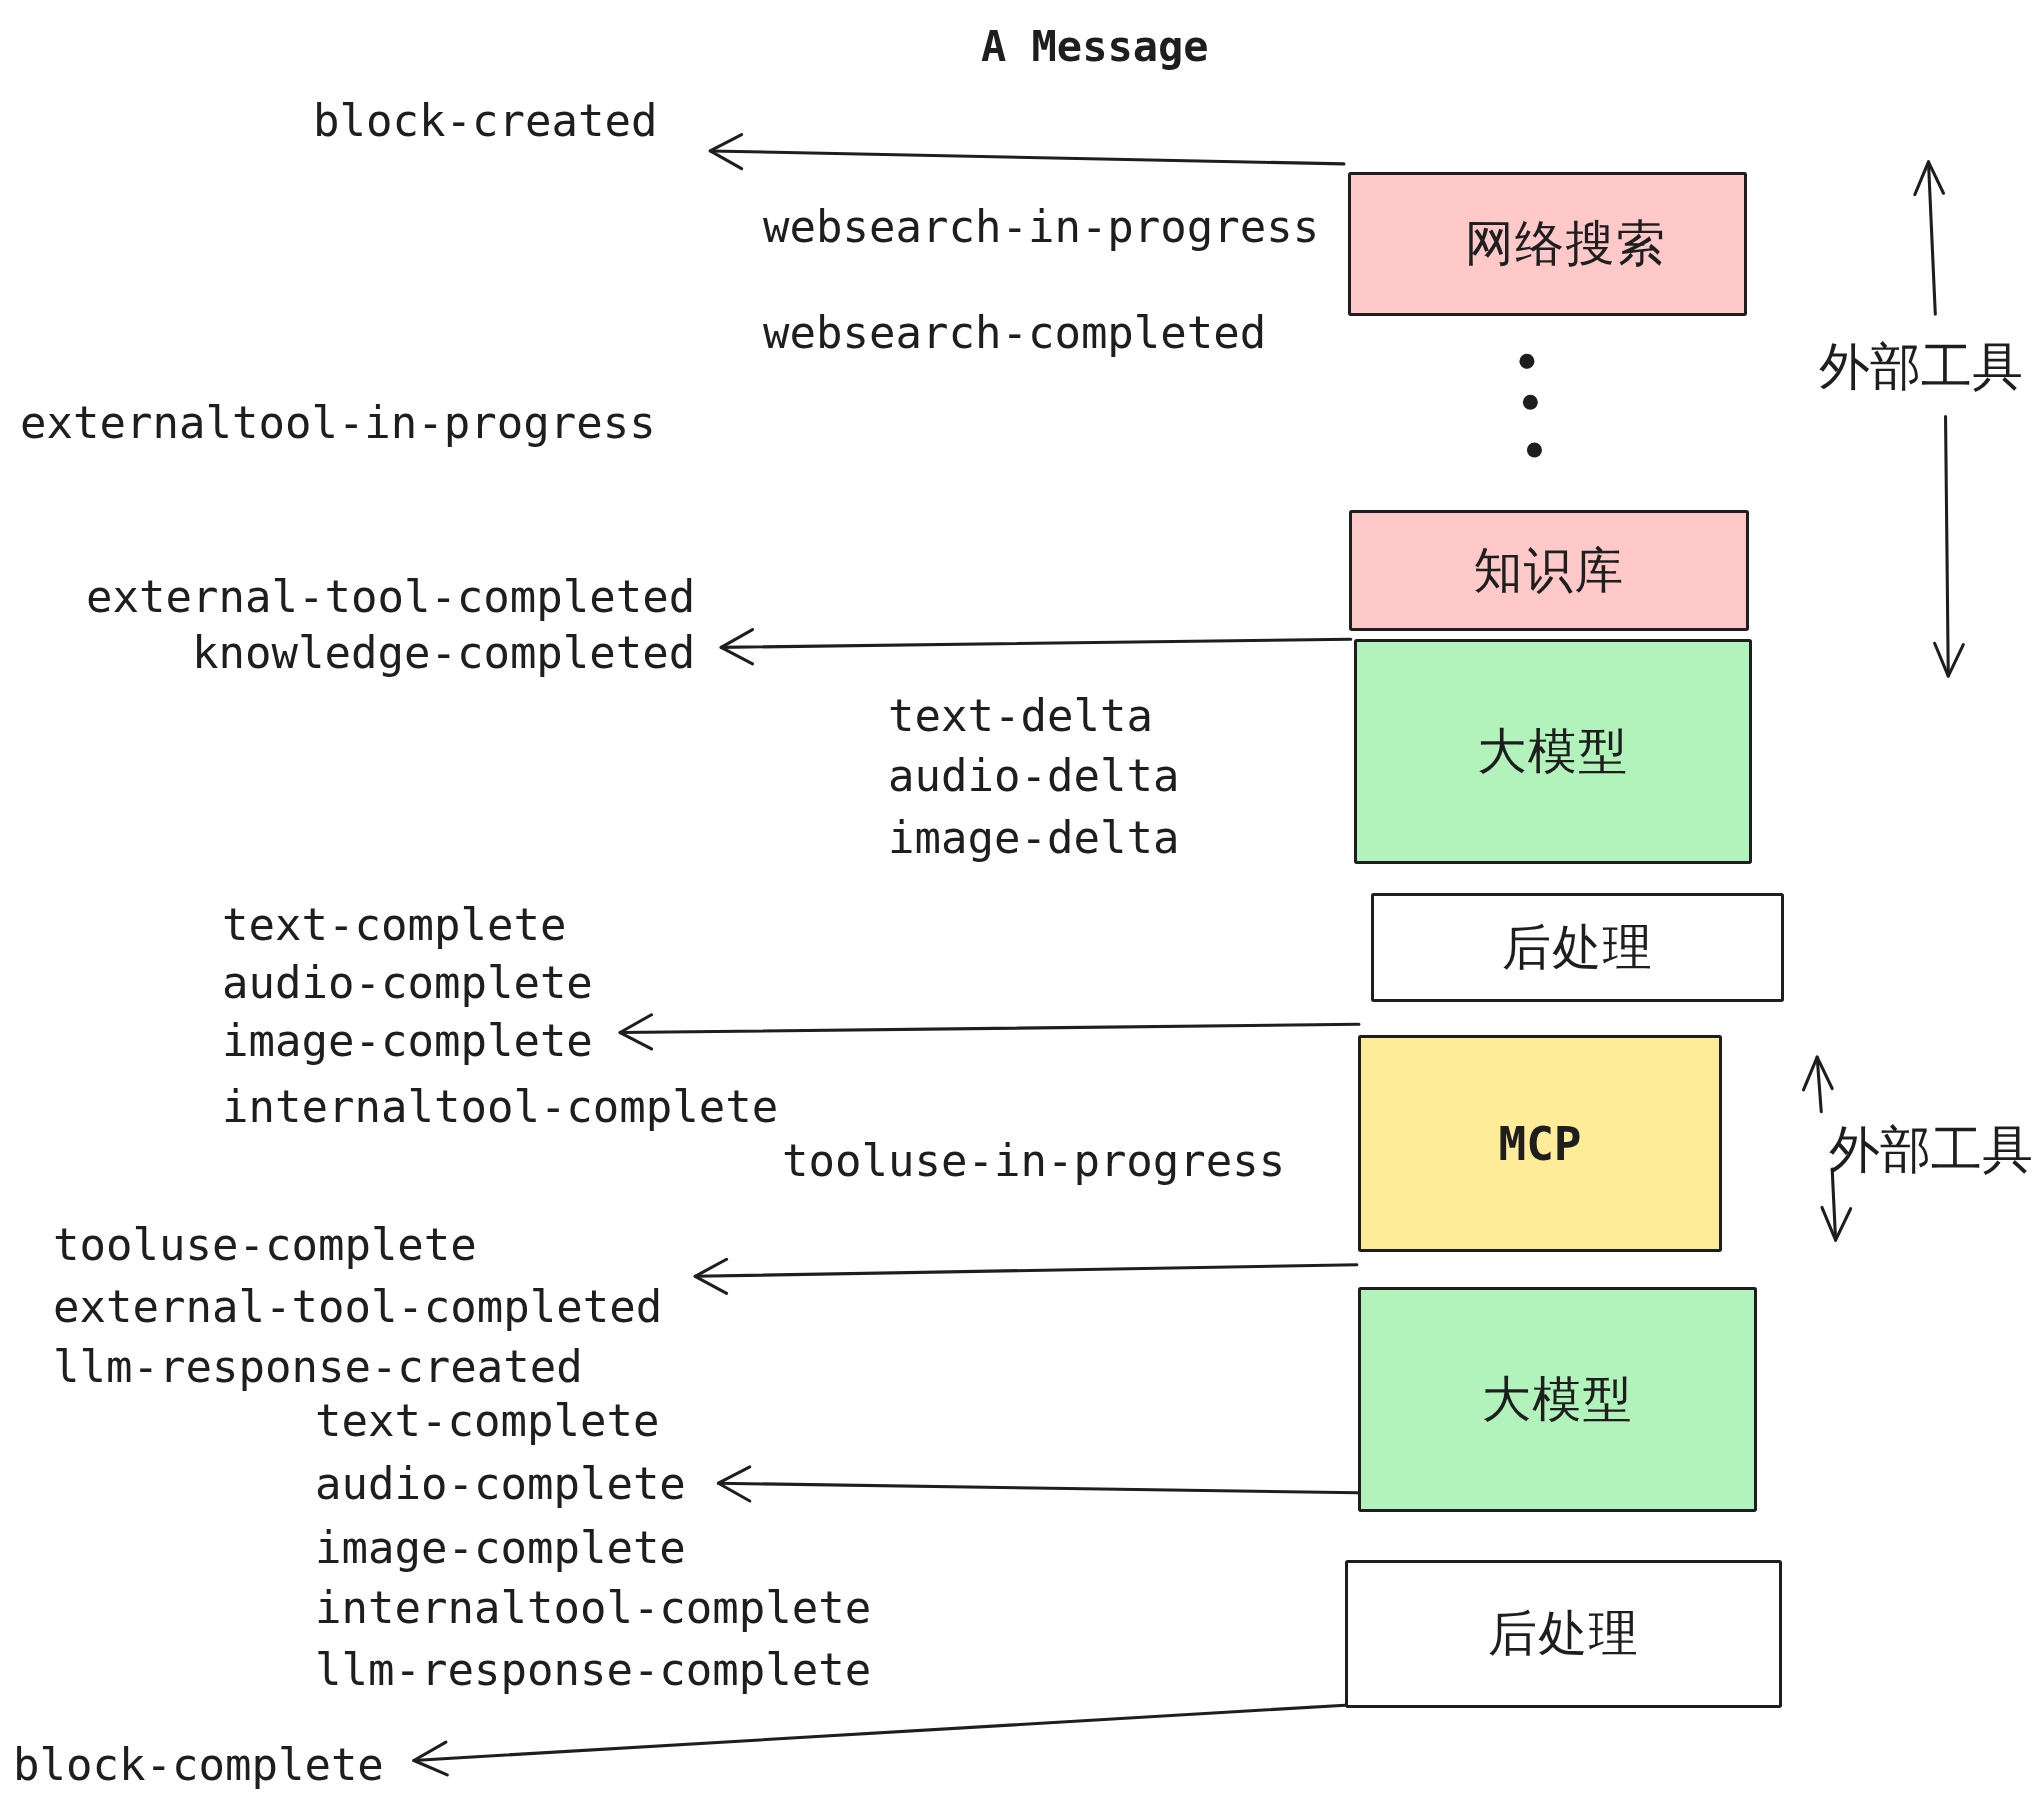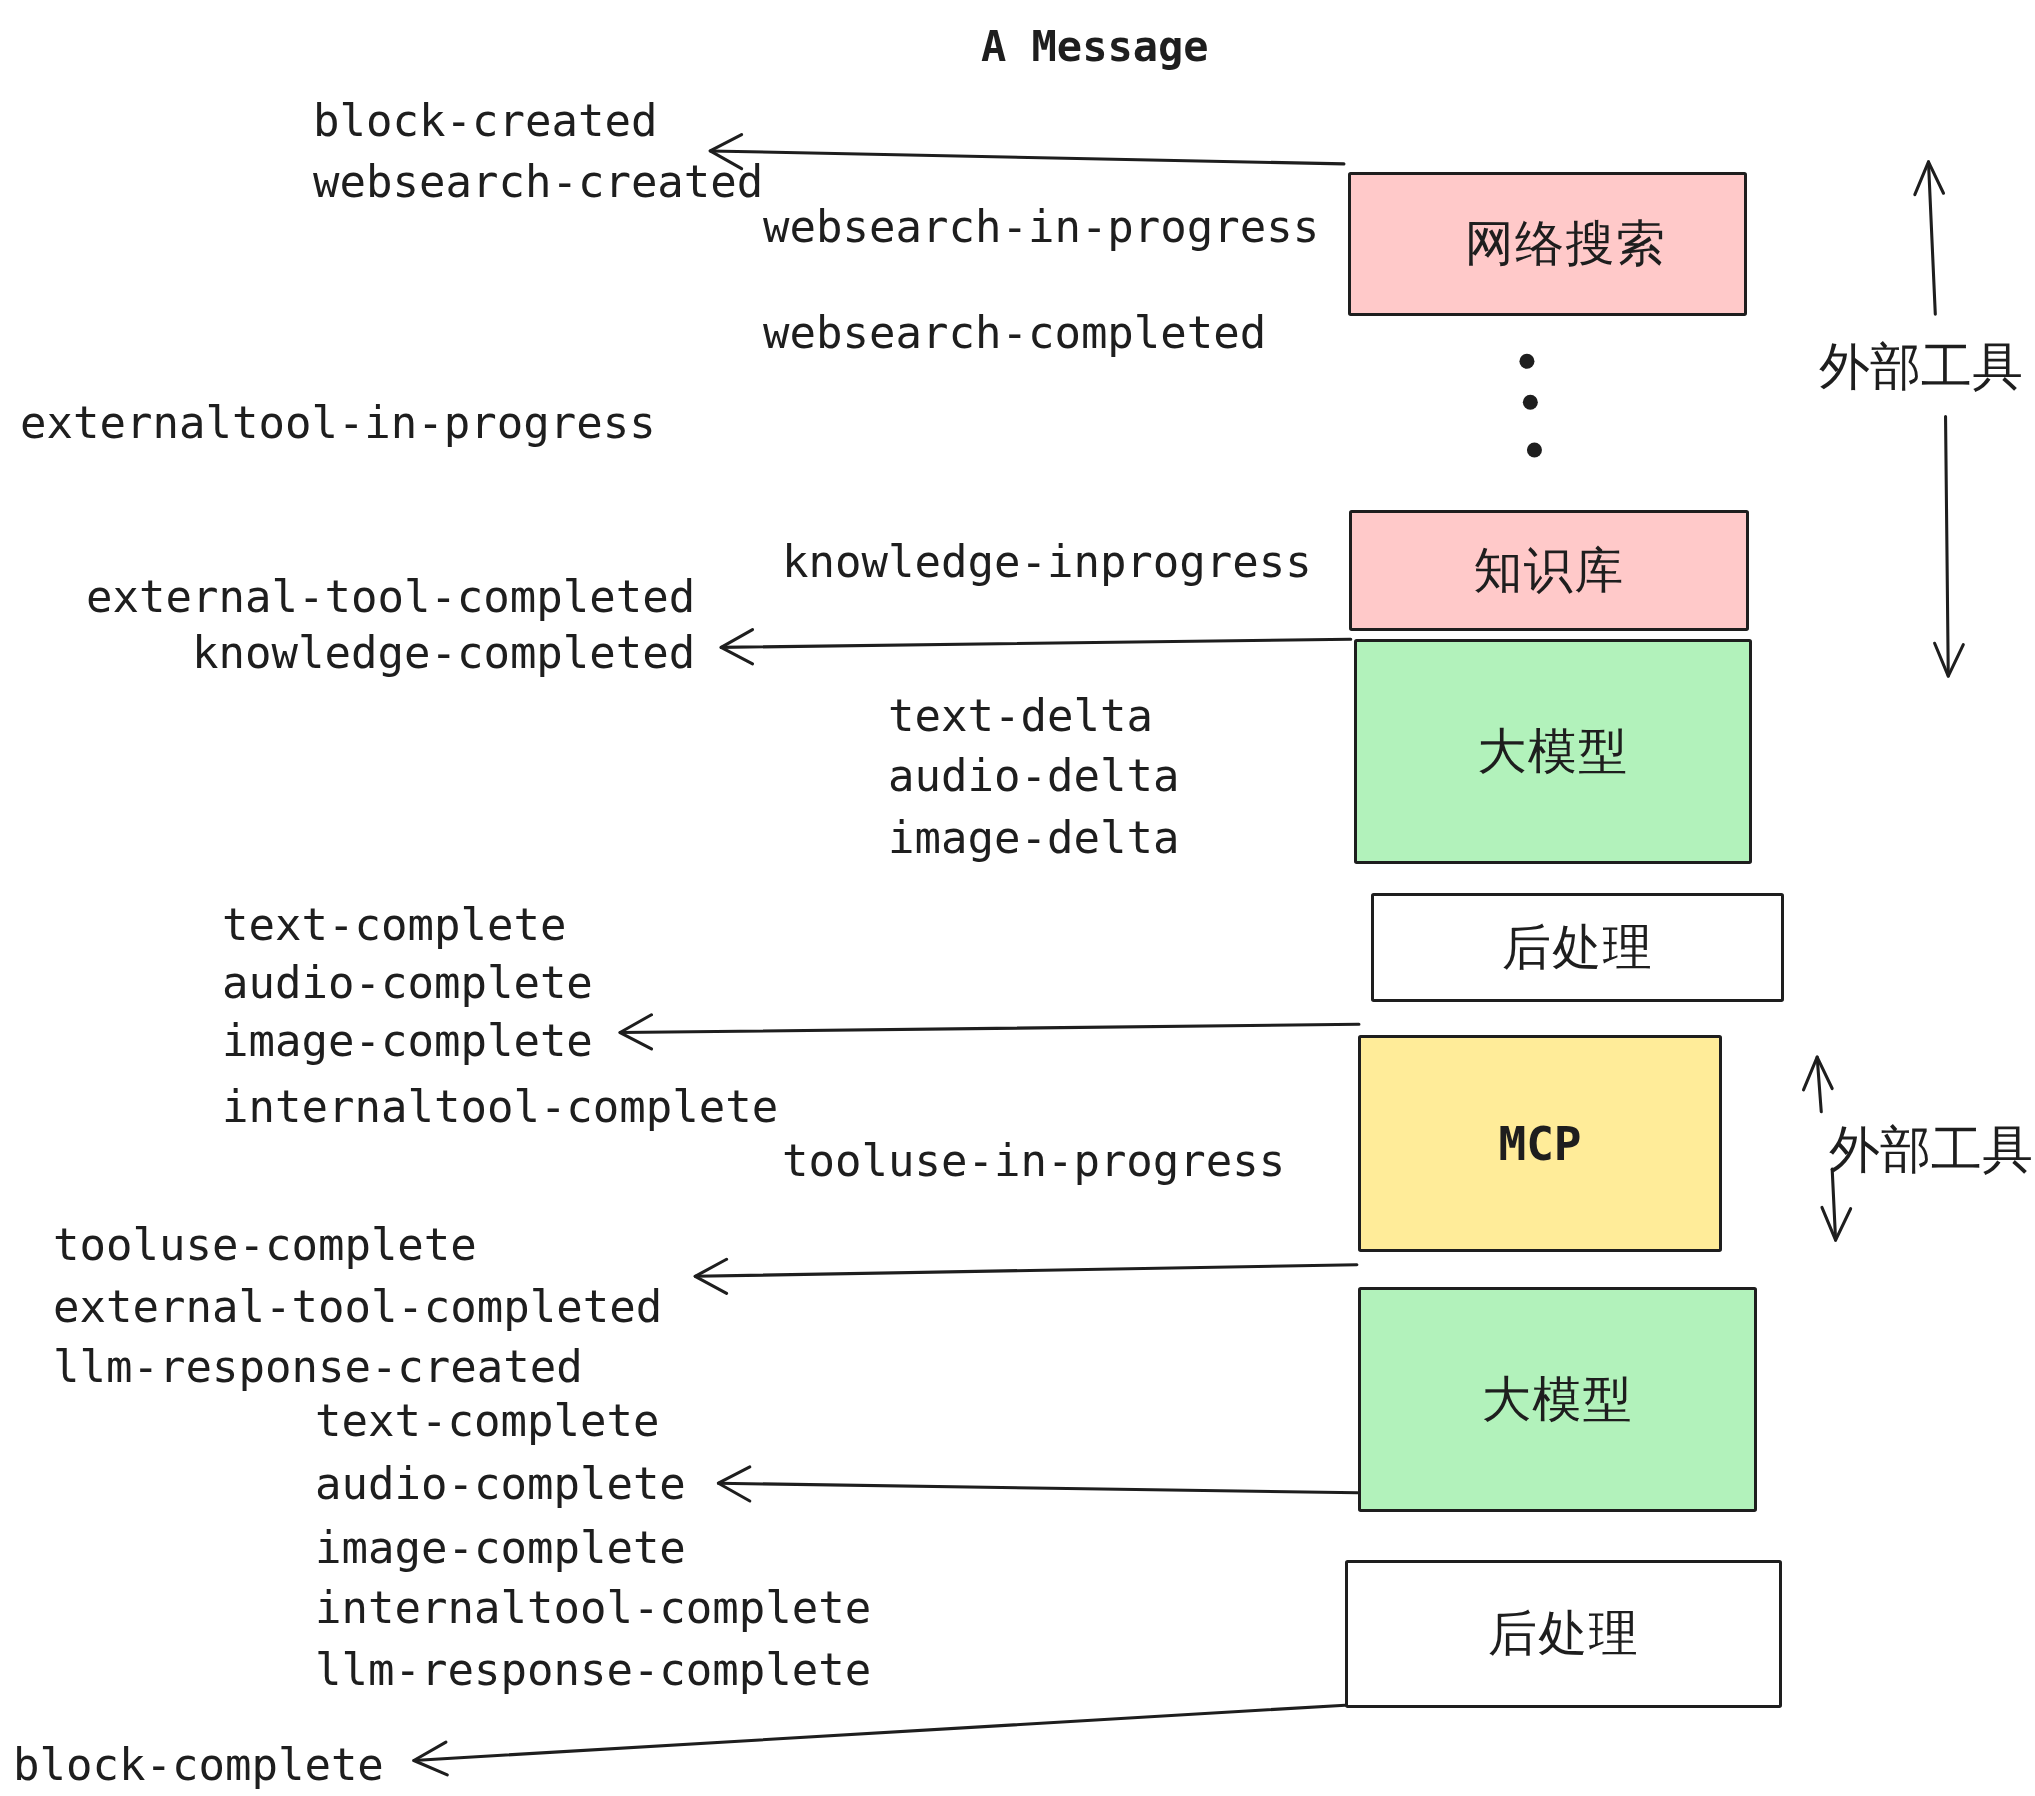--- a/index.html
+++ b/index.html
@@ -149,25 +149,23 @@
     <span class="lbl">大模型</span>
   </div>
   <div class="box fill-white" style="left:1345px; top:1560px; width:437px; height:148px;">
     <span class="lbl">后处理</span>
   </div>
 
   <div class="side-label" style="left:1819px; top:333px;">外部工具</div>
   <div class="side-label" style="left:1829px; top:1116px;">外部工具</div>
 
   <div class="ev" style="left:313px;  top:96px;">block-created</div>
-  <div class="ev" style="left:313px;  top:157px;">websearch-created</div>
   <div class="ev" style="left:763px; top:202px;">websearch-in-progress</div>
   <div class="ev" style="left:763px; top:308px;">websearch-completed</div>
   <div class="ev" style="left:20px;   top:398px;">externaltool-in-progress</div>
-  <div class="ev" style="left:782px; top:537px;">knowledge-inprogress</div>
   <div class="ev" style="left:86px;  top:572px;">external-tool-completed</div>
   <div class="ev" style="left:192px;  top:628px;">knowledge-completed</div>
   <div class="ev" style="left:888px; top:691px;">text-delta</div>
   <div class="ev" style="left:888px; top:751px;">audio-delta</div>
   <div class="ev" style="left:888px; top:813px;">image-delta</div>
   <div class="ev" style="left:222px;  top:900px;">text-complete</div>
   <div class="ev" style="left:222px;  top:958px;">audio-complete</div>
   <div class="ev" style="left:222px;  top:1016px;">image-complete</div>
   <div class="ev" style="left:222px;  top:1082px;">internaltool-complete</div>
   <div class="ev" style="left:782px; top:1136px;">tooluse-in-progress</div>

